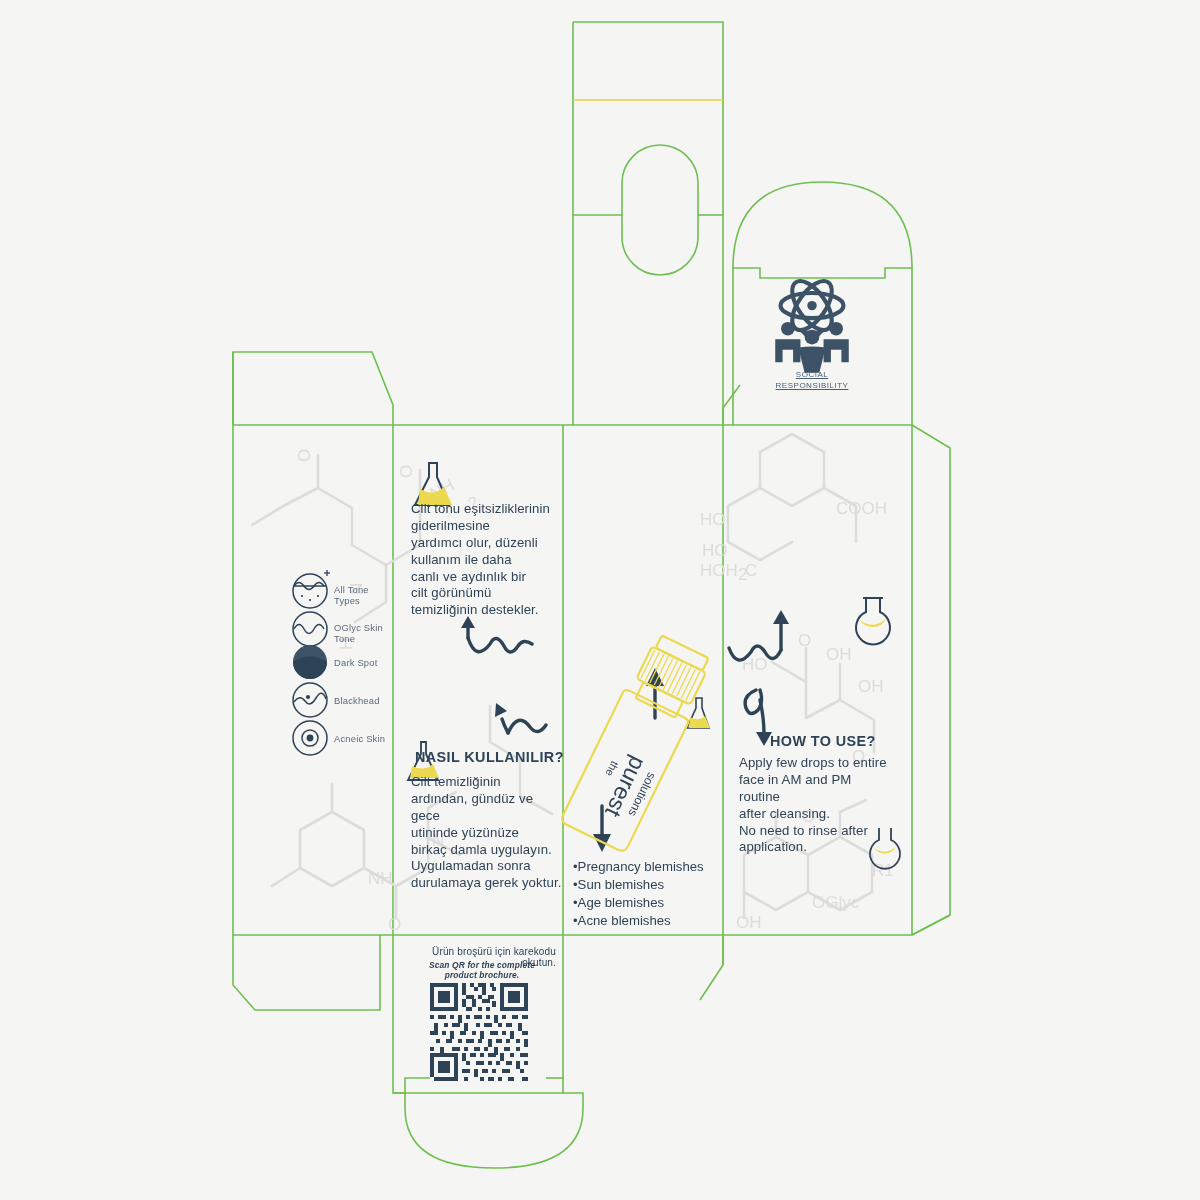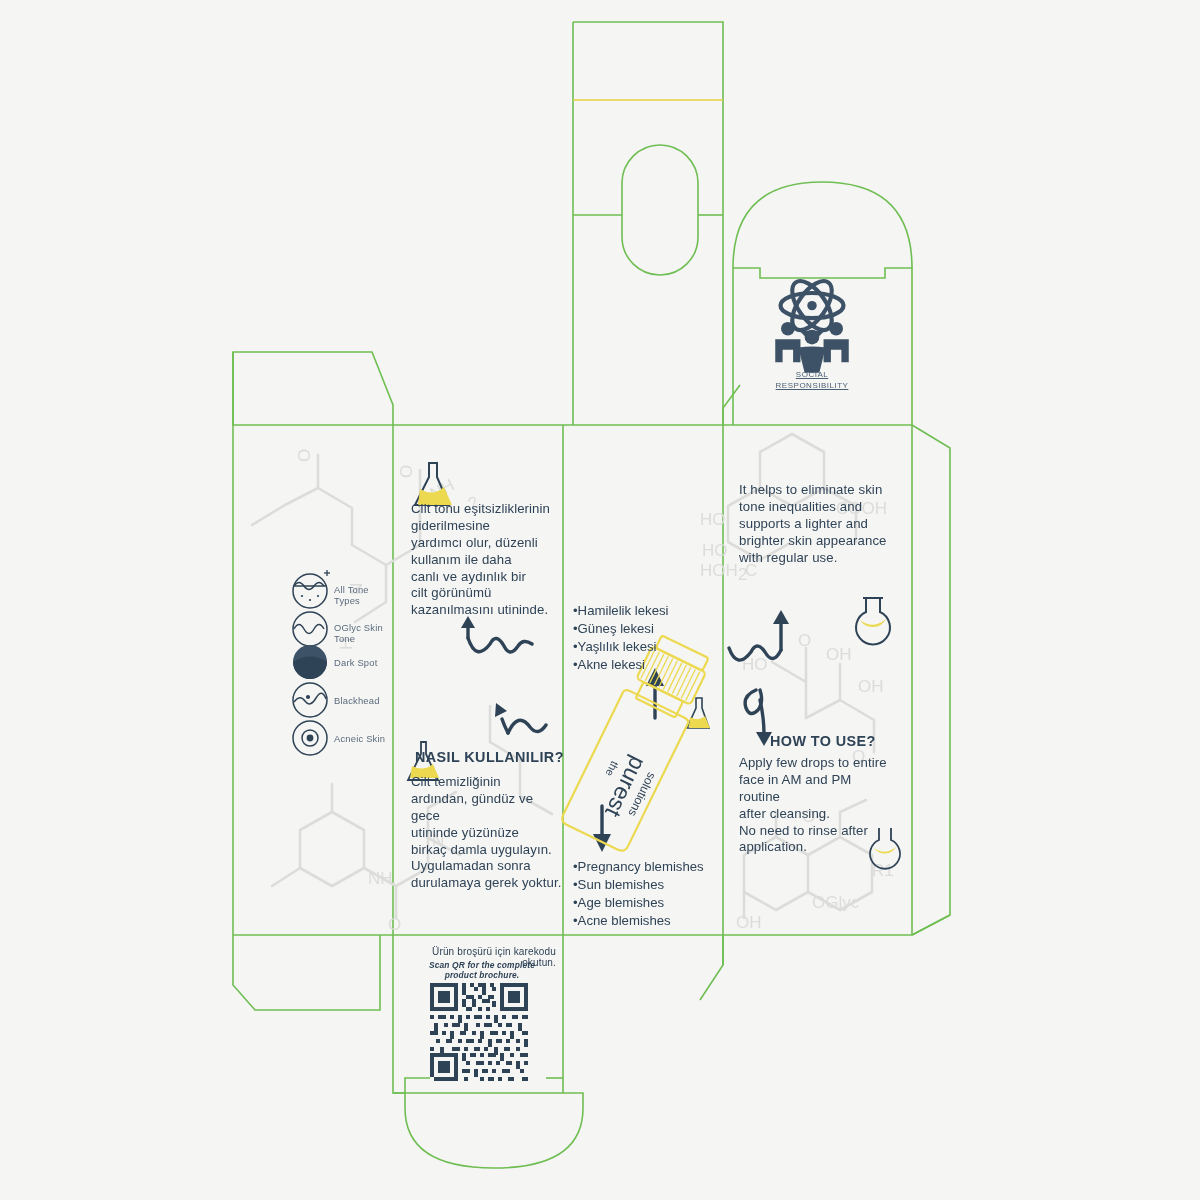--- a/index.html
+++ b/index.html
@@ -418,54 +418,41 @@
   <div class="tx legend-lbl" style="left:334px;top:695px;">Blackhead</div>
   <div class="tx legend-lbl" style="left:334px;top:733px;">Acneic Skin</div>
 
   <div class="tx body-tr" style="left:411px;top:501px;width:148px;">
     <div>Cilt tonu eşitsizliklerinin</div>
     <div>giderilmesine</div>
     <div>yardımcı olur, düzenli</div>
     <div>kullanım ile daha</div>
     <div>canlı ve aydınlık bir</div>
     <div>cilt görünümü</div>
-    <div>kazanılmasını utininde.</div>
+    <div>temizliğinin destekler.</div>
   </div>
 
   <div class="tx heading" style="left:415px;top:749px;">NASIL KULLANILIR?</div>
   <div class="tx body-tr" style="left:411px;top:774px;width:152px;">
     <div>Cilt temizliğinin</div>
     <div>ardından, gündüz ve gece</div>
     <div> utininde yüzünüze</div>
     <div>birkaç damla uygulayın.</div>
     <div>Uygulamadan sonra</div>
     <div>durulamaya gerek yoktur.</div>
   </div>
 
-  <div class="tx bullets" style="left:573px;top:602px;">
-    <div>•Hamilelik lekesi</div>
-    <div>•Güneş lekesi</div>
-    <div>•Yaşlılık lekesi</div>
-    <div>•Akne lekesi</div>
-  </div>
 
   <div class="tx bullets" style="left:573px;top:858px;">
     <div>•Pregnancy blemishes</div>
     <div>•Sun blemishes</div>
     <div>•Age blemishes</div>
     <div>•Acne blemishes</div>
   </div>
 
-  <div class="tx body-en" style="left:739px;top:482px;width:150px;">
-    <div>It helps to eliminate skin</div>
-    <div>tone inequalities and</div>
-    <div>supports a lighter and</div>
-    <div>brighter skin appearance</div>
-    <div>with regular use.</div>
-  </div>
 
   <div class="tx heading" style="left:770px;top:733px;">HOW TO USE?</div>
   <div class="tx body-en" style="left:739px;top:755px;width:152px;">
     <div>Apply few drops to entire</div>
     <div>face in AM and PM routine</div>
     <div>after cleansing.</div>
     <div>No need to rinse after</div>
     <div>application.</div>
   </div>
 

